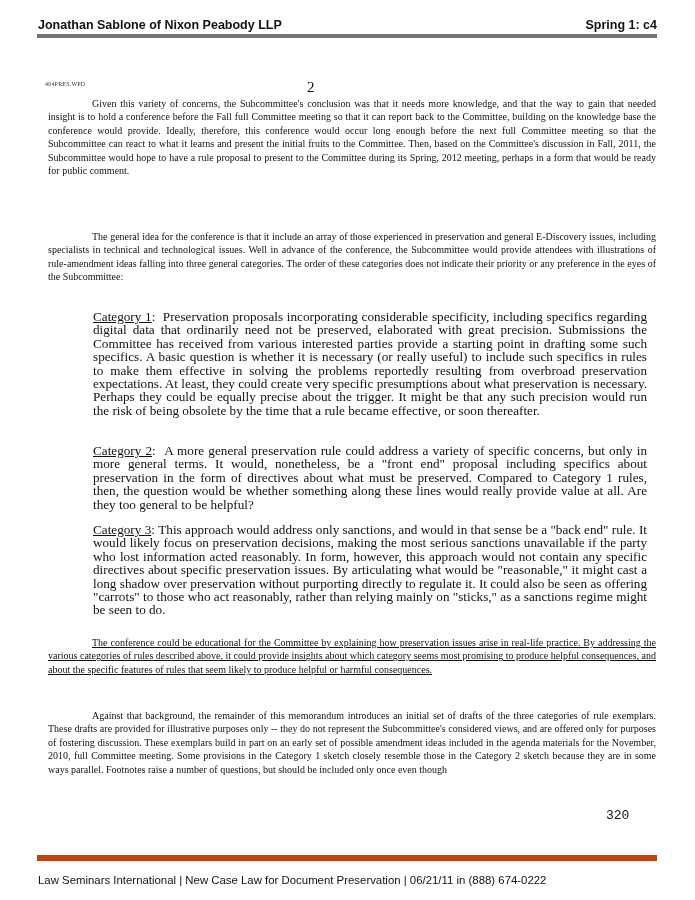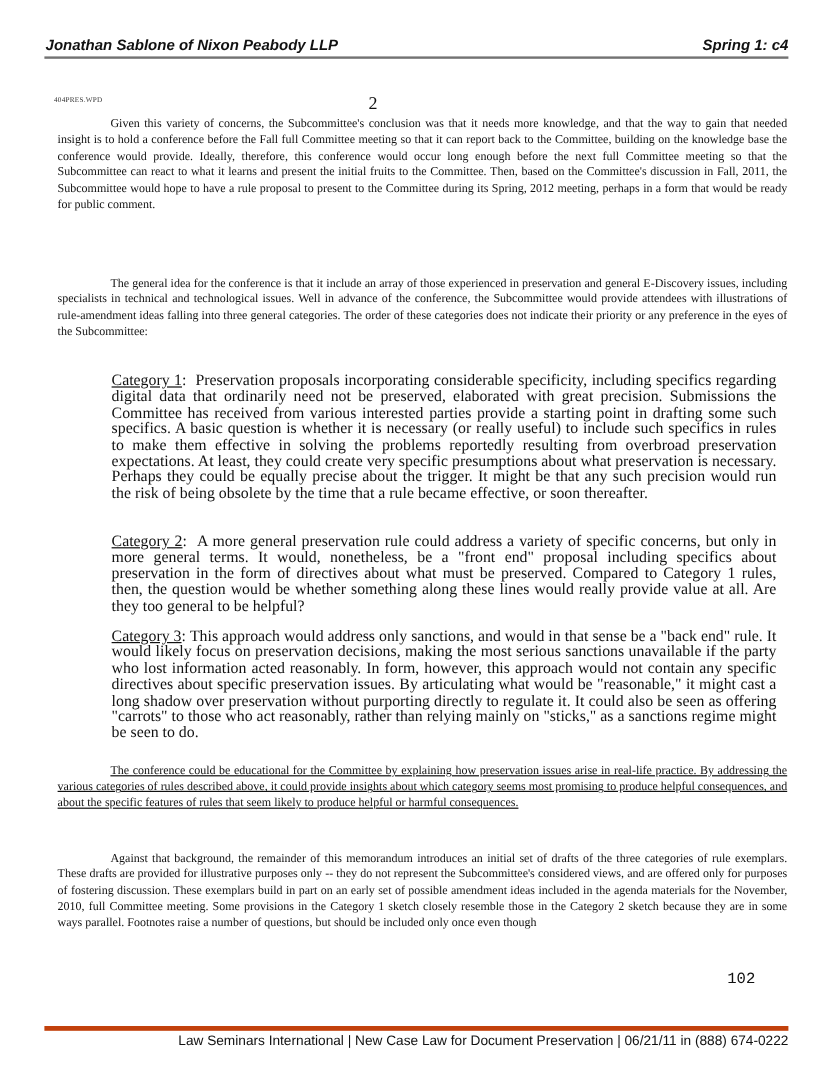--- a/index.html
+++ b/index.html
@@ -1,39 +1,39 @@
 <!DOCTYPE html>
 <html><head>
   <meta charset="utf-8">
   <style>
     html, body { margin: 0; padding: 0; background: #ffffff; }
     body { width: 695px; height: 900px; position: relative; overflow: hidden; color: #111; }
-    .hdr { position: absolute; left: 37px; right: 38px; top: 31px; height: 16px;
-           font-family: "Liberation Sans", sans-serif; font-weight: bold; font-style: italic; font-size: 12.5px;
-           border-bottom: 2px solid #737373; }
+    .hdr { position: absolute; left: 37px; right: 38px; top: 18px; height: 16px;
+           font-family: "Liberation Sans", sans-serif; font-weight: bold; font-size: 12.5px;
+           border-bottom: 4px solid #737373; }
     .hdr .l { position: absolute; left: 1px; top: 0; }
     .hdr .r { position: absolute; right: 0; top: 0; }
     .docid { position: absolute; left: 45px; top: 81px; font-family: "Liberation Serif", serif; font-size: 6px; letter-spacing: 0.2px; color: #333; }
     .pgnum { position: absolute; left: 307px; top: 79px; font-family: "Liberation Serif", serif; font-size: 15px; }
     .body { position: absolute; left: 48px; width: 608px; font-family: "Liberation Serif", serif; font-size: 10px; line-height: 13.4px; text-align: justify; }
     .body p { margin: 0; }
     .indent { text-indent: 44px; }
     .cat { position: absolute; left: 89px; width: 562px; font-family: "Liberation Serif", serif; font-size: 13.2px; line-height: 13.4px; text-align: justify; }
     .cat p { margin: 4px; }
     .u { text-decoration: underline; }
     .p1 { top: 97px; }
     .p2 { top: 230px; }
     .c1 { top: 306px; }
     .c2 { top: 440px; }
     .c3 { top: 519px; }
     .p3 { top: 636px; text-decoration: underline; }
     .p4 { top: 709px; }
     .pageno { position: absolute; left: 606px; top: 808px; font-family: "Liberation Mono", monospace; font-size: 13px; }
-    .ftr { position: absolute; left: 37px; right: 38px; top: 855px; border-top: 4px solid #c2410c; padding-top: 3px;
-           font-family: "Liberation Sans", sans-serif; font-size: 11.4px; text-align: right; }
+    .ftr { position: absolute; left: 37px; right: 38px; top: 855px; border-top: 6px solid #c2410c; padding-top: 13px;
+           font-family: "Liberation Sans", sans-serif; font-size: 11.4px; }
     .ftr span { margin-left: 1px; }
   </style>
 </head>
 <body>
 
 <div class="hdr">
   <span class="l">Jonathan Sablone of Nixon Peabody LLP</span>
   <span class="r">Spring 1: c4</span>
 </div>
 
@@ -61,17 +61,17 @@
 </div>
 
 <div class="body p3">
   <p class="indent">The conference could be educational for the Committee by explaining how preservation issues arise in real-life practice. By addressing the various categories of rules described above, it could provide insights about which category seems most promising to produce helpful consequences, and about the specific features of rules that seem likely to produce helpful or harmful consequences.</p>
 </div>
 
 <div class="body p4">
   <p class="indent">Against that background, the remainder of this memorandum introduces an initial set of drafts of the three categories of rule exemplars. These drafts are provided for illustrative purposes only -- they do not represent the Subcommittee's considered views, and are offered only for purposes of fostering discussion. These exemplars build in part on an early set of possible amendment ideas included in the agenda materials for the November, 2010, full Committee meeting. Some provisions in the Category 1 sketch closely resemble those in the Category 2 sketch because they are in some ways parallel. Footnotes raise a number of questions, but should be included only once even though</p>
 </div>
 
-<div class="pageno">102</div>
+<div class="pageno">320</div>
 
 <div class="ftr">
   <span>Law Seminars International | New Case Law for Document Preservation | 06/21/11 in (888) 674-0222</span>
 </div>
 
 </body></html>

